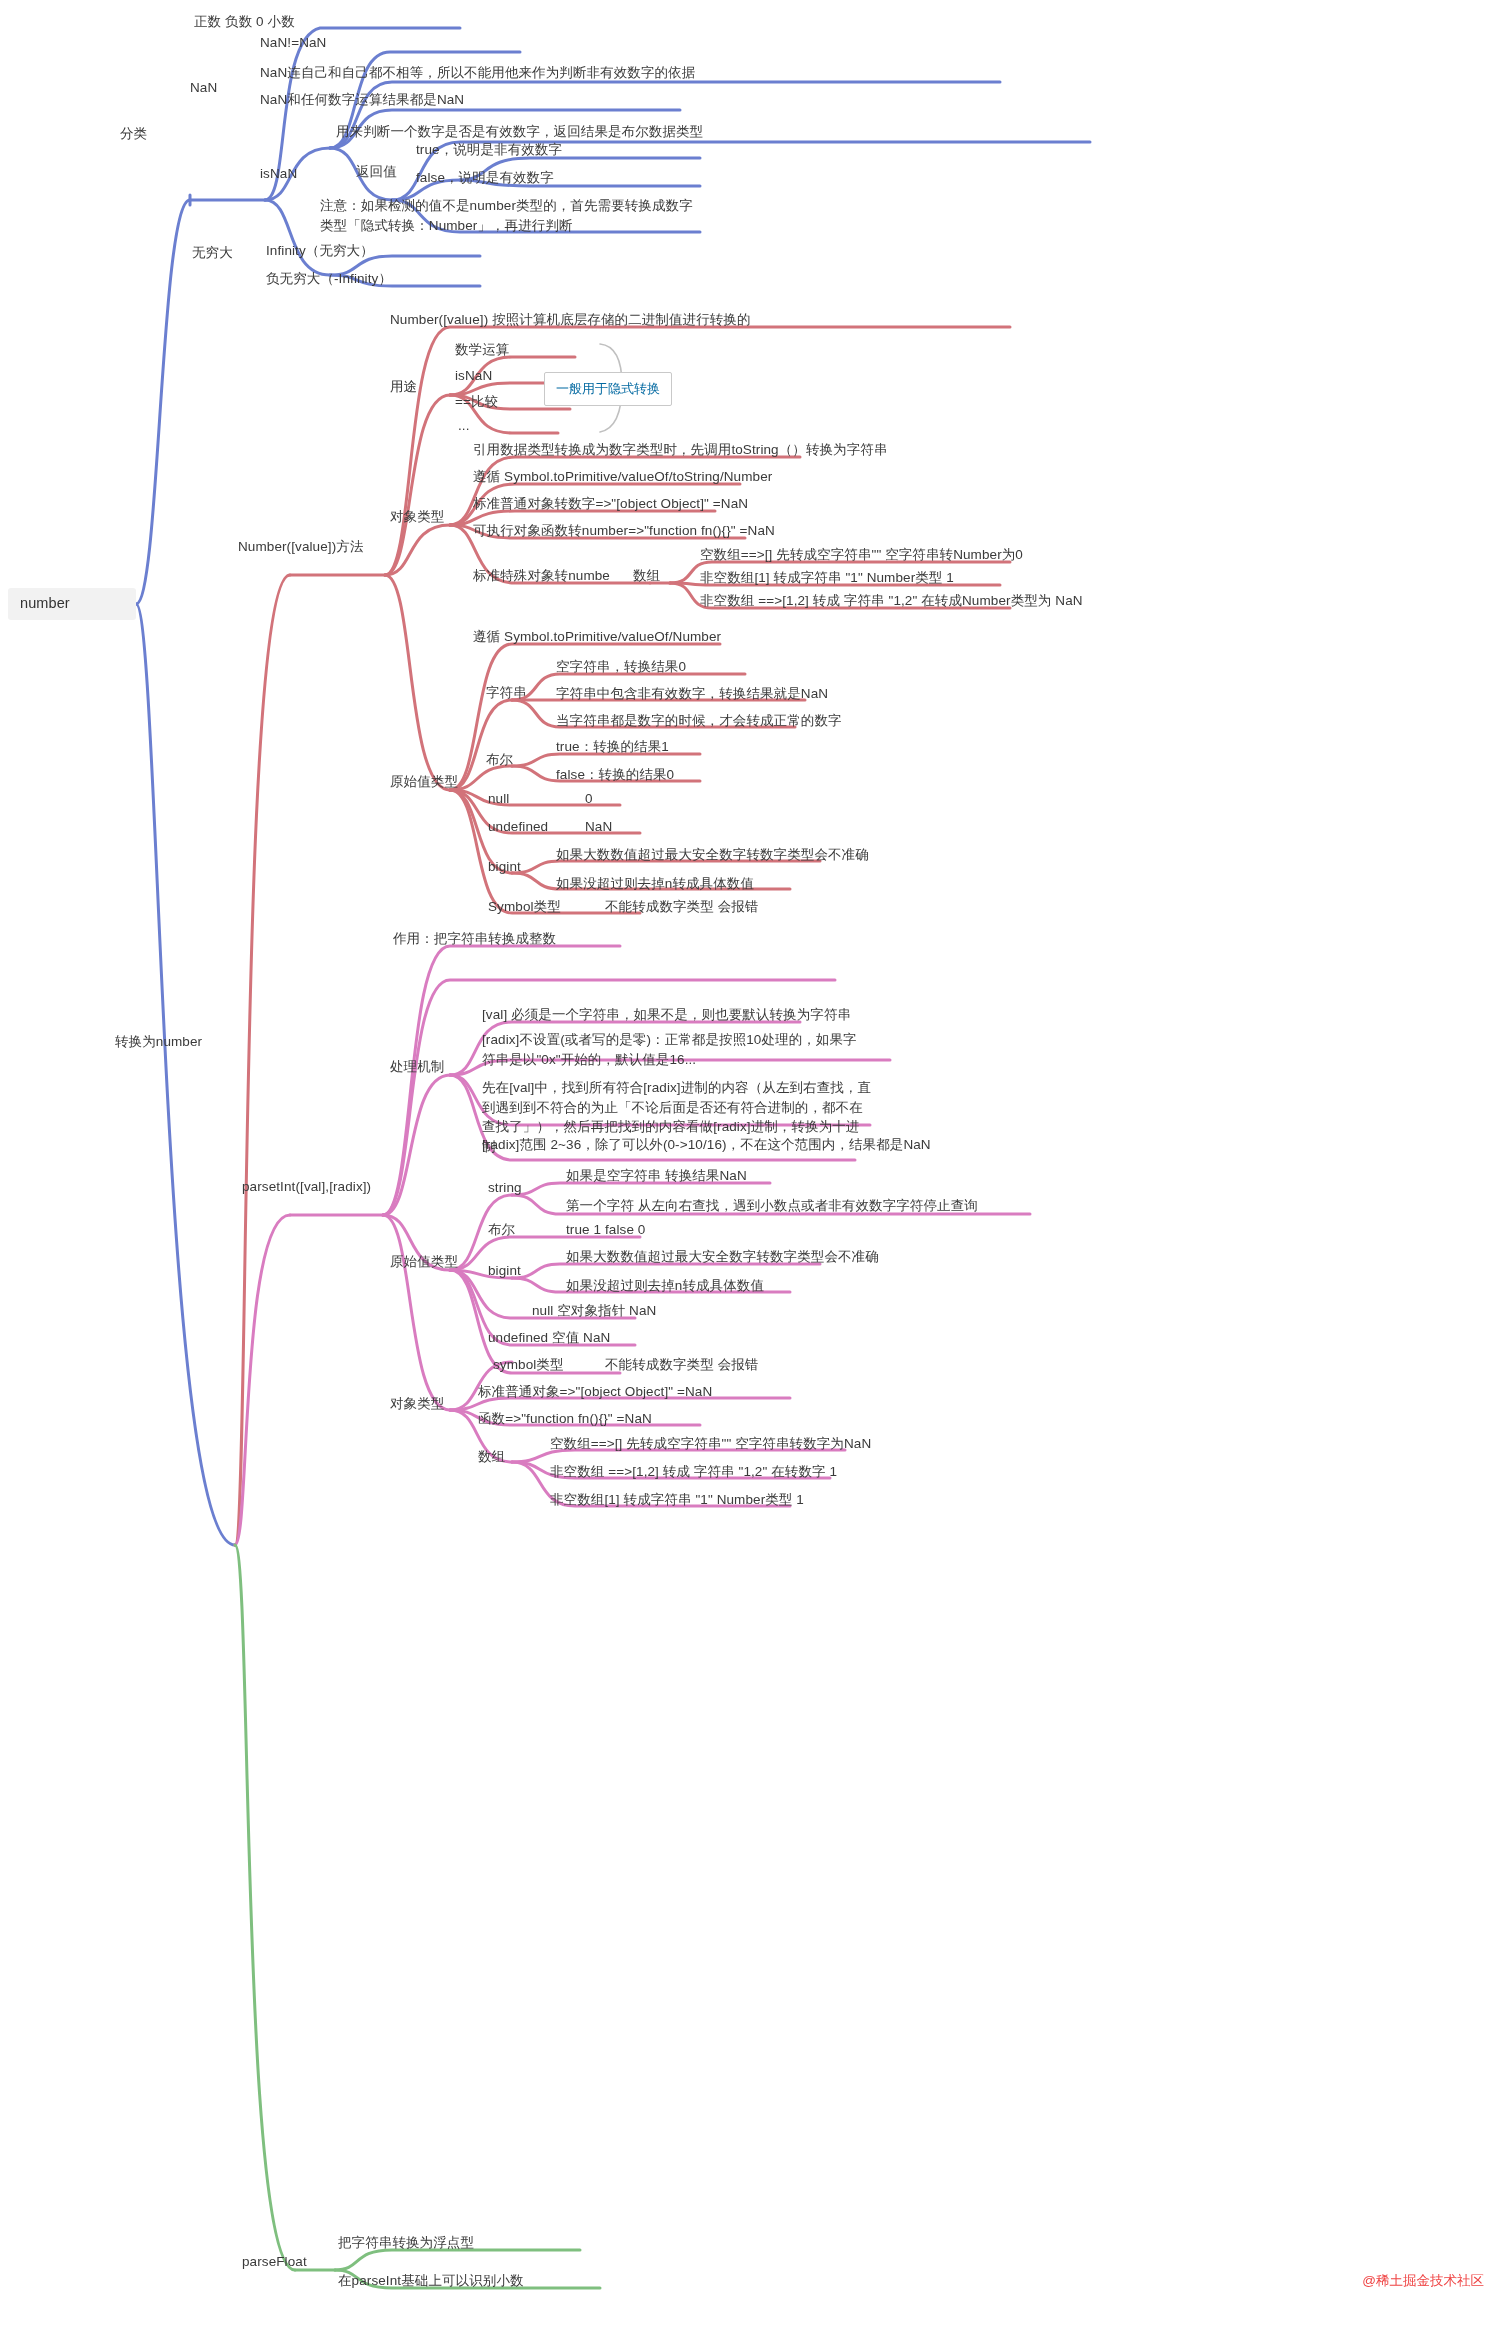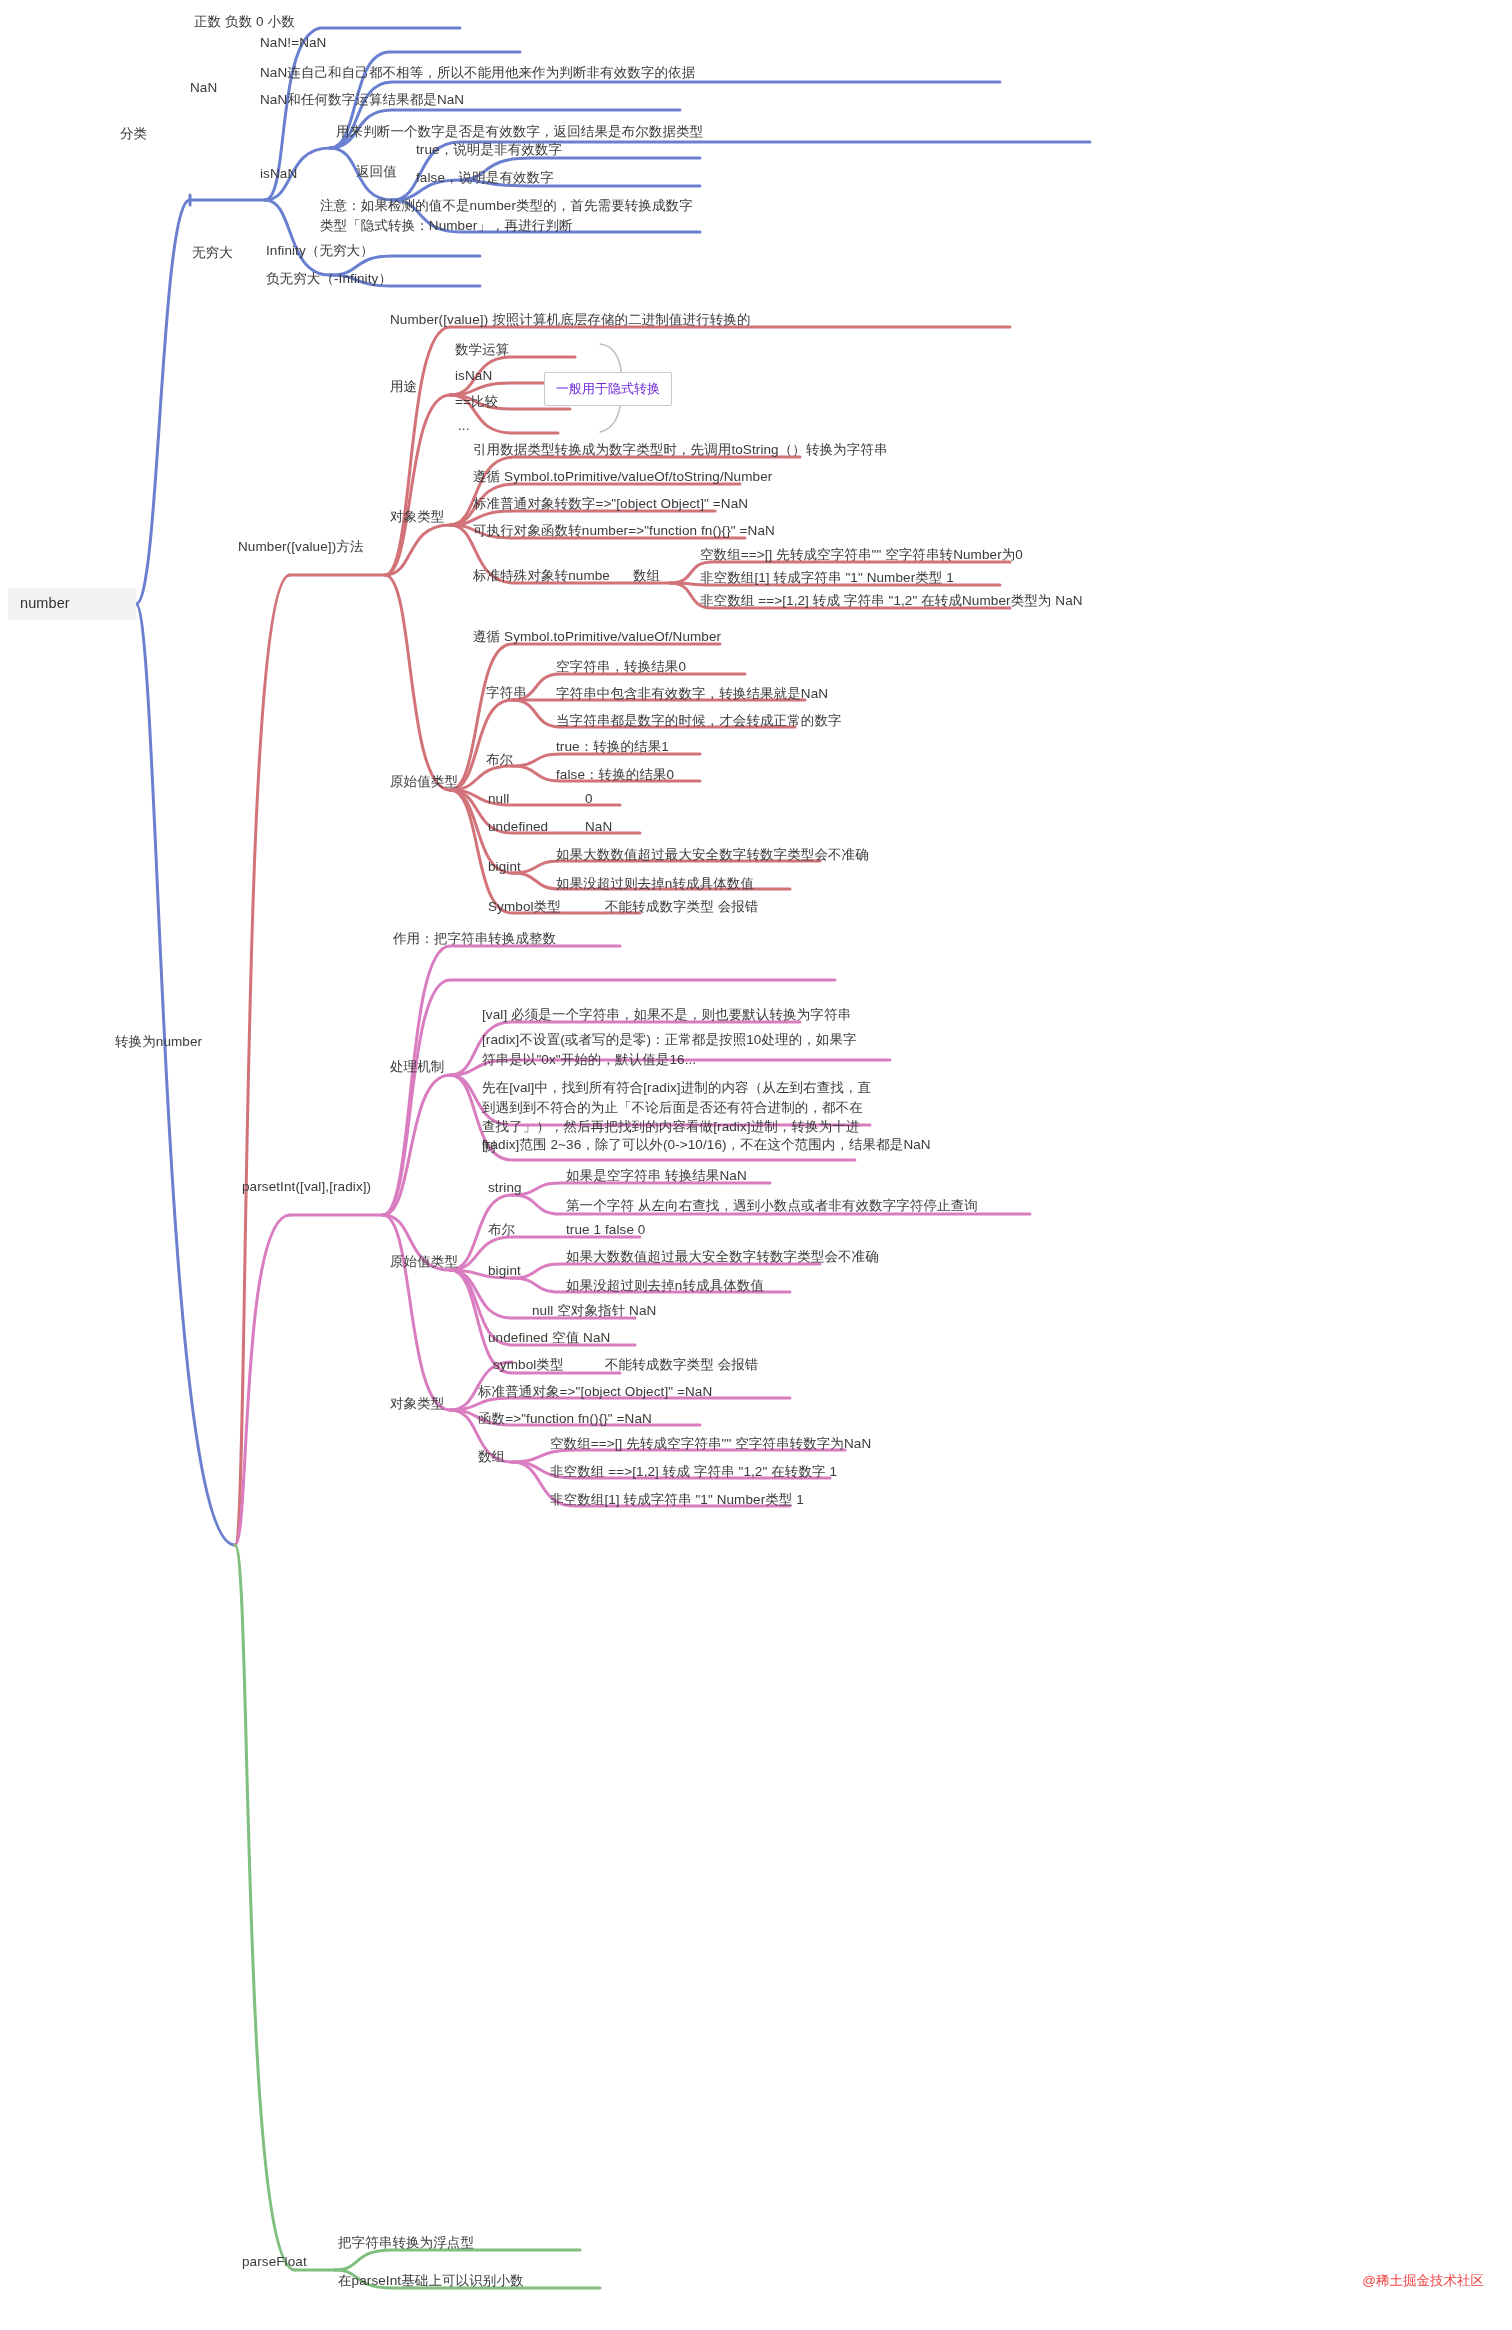--- a/index.html
+++ b/index.html
@@ -40,21 +40,21 @@
     box-sizing:border-box;
     white-space:nowrap;
   }
   .callout{
     position:absolute;
     border:1px solid #c9c9c9;
     background:#ffffff;
     border-radius:2px;
     padding:7px 11px;
     font-size:13px;
-    color:#6d28d9;
+    color:#0369a1;
     white-space:nowrap;
   }
   .watermark{
     position:absolute;
     right:28px;
     bottom:40px;
     color:#ef4444;
     font-size:13.5px;
     white-space:nowrap;
   }

